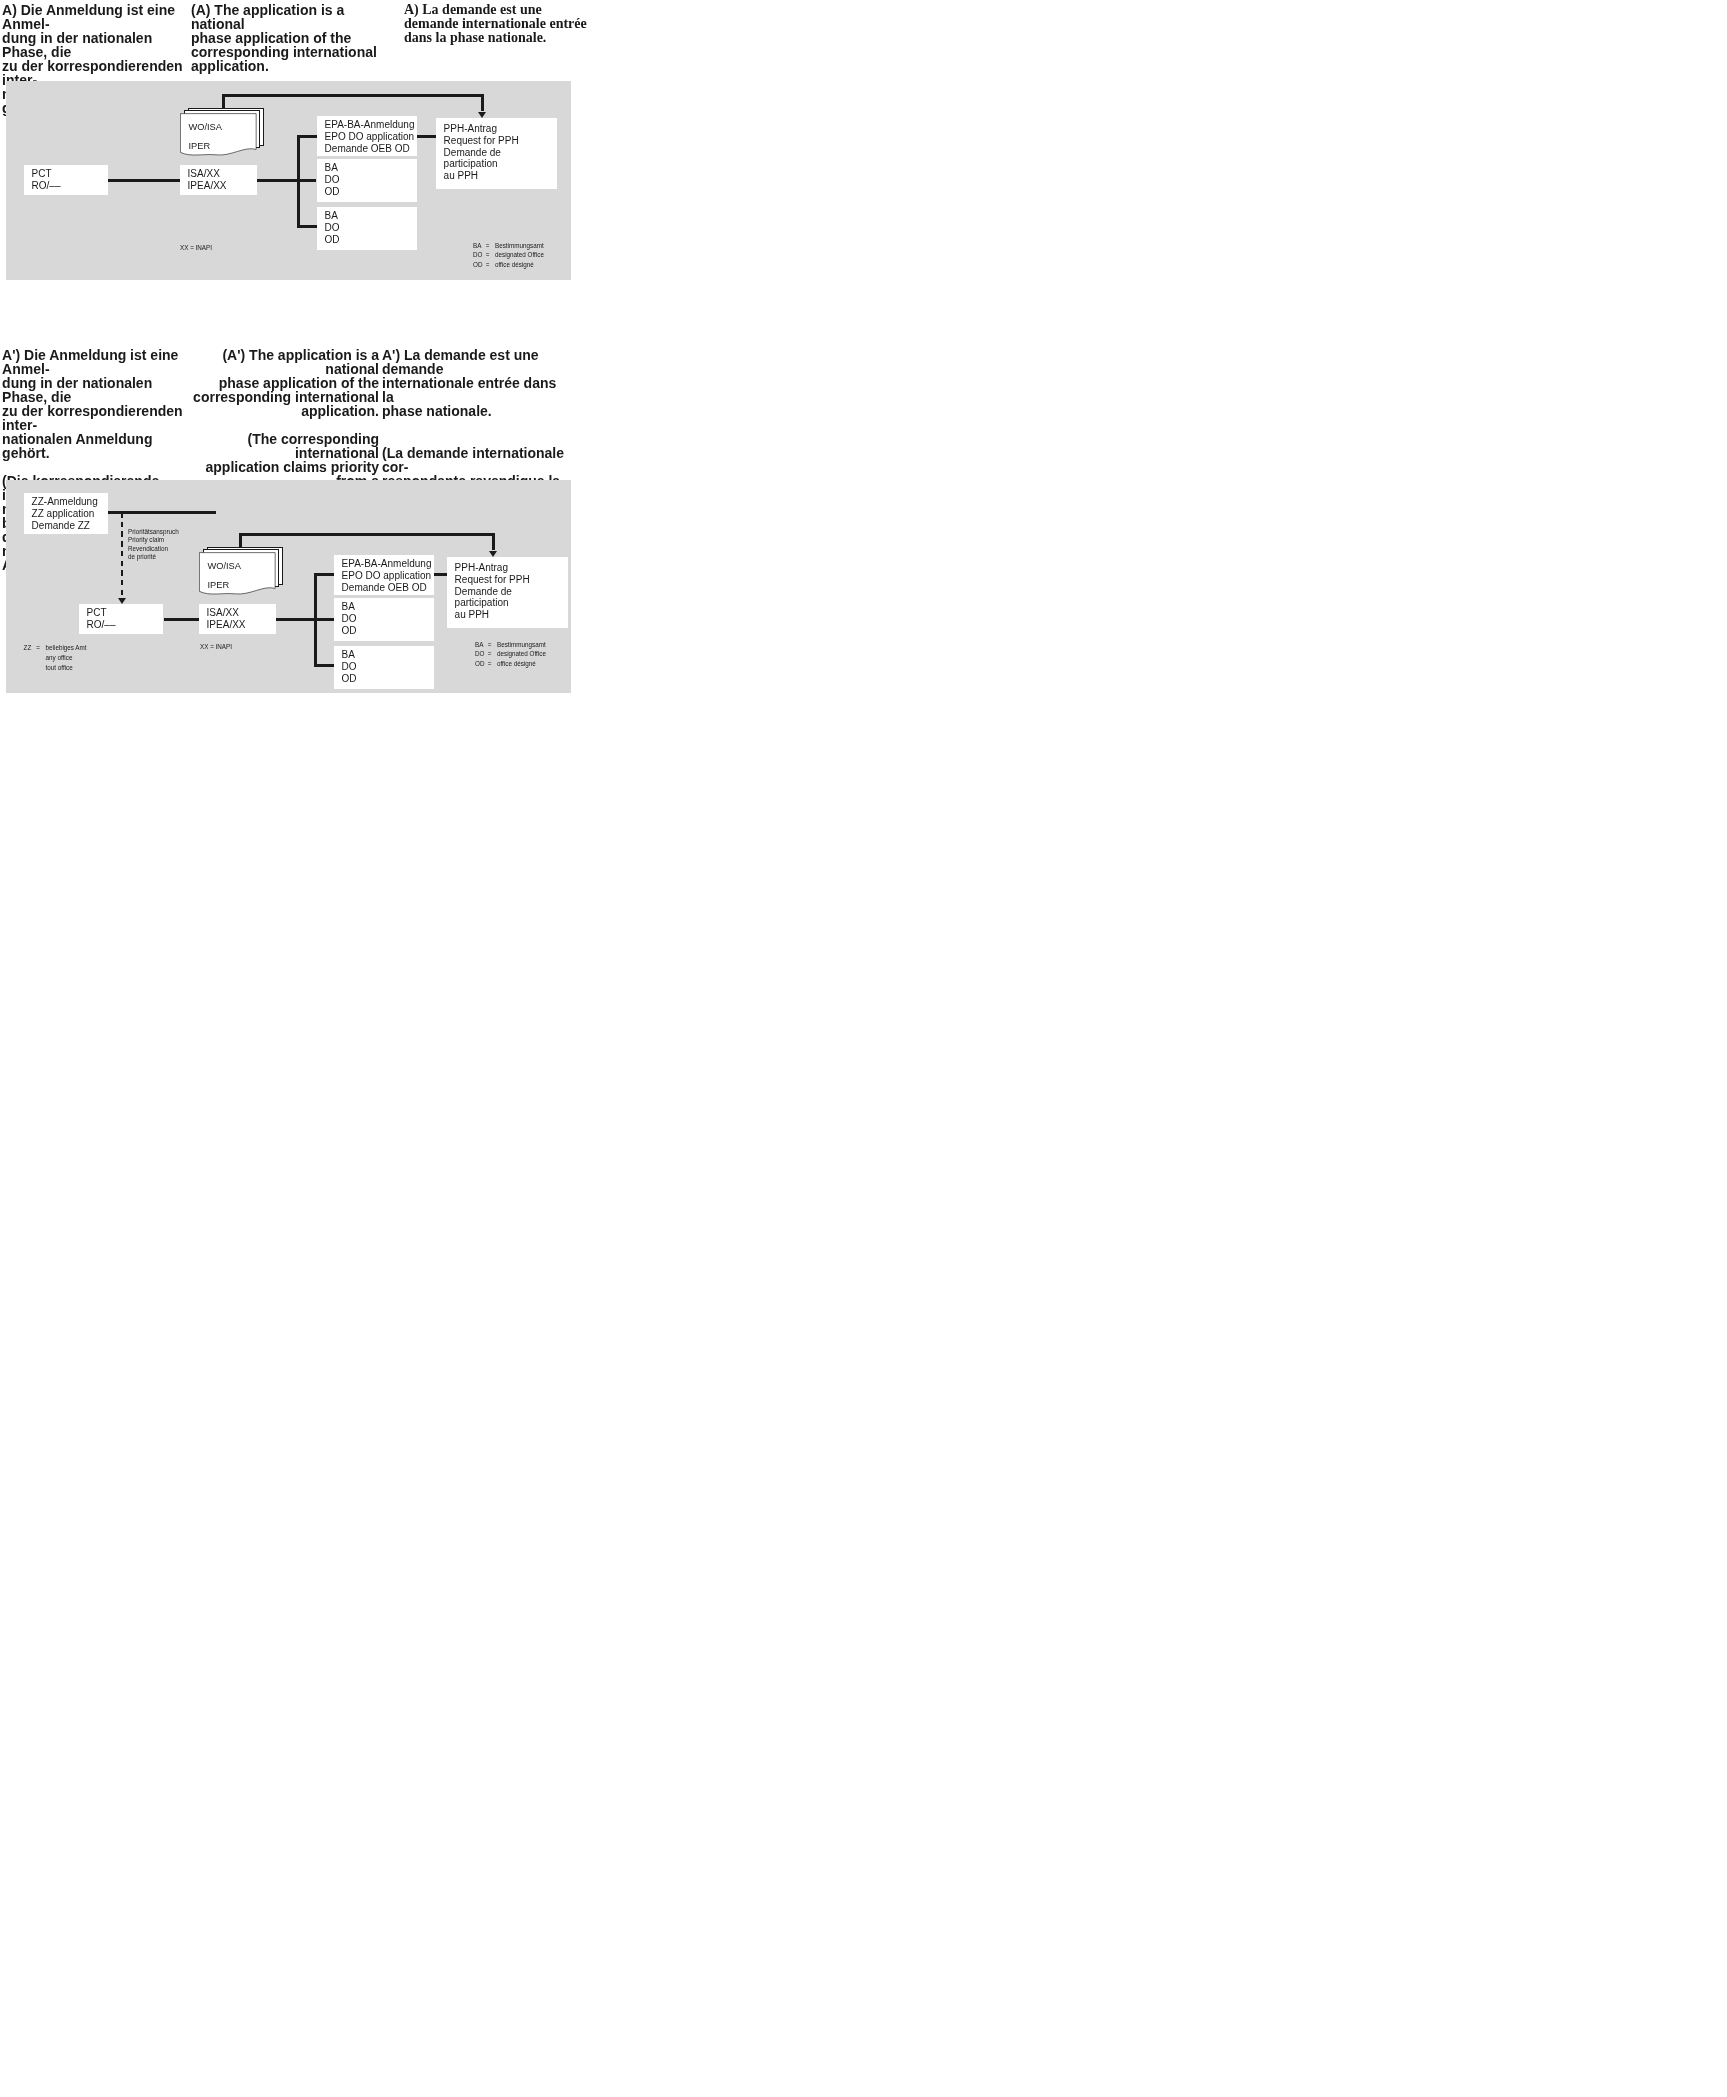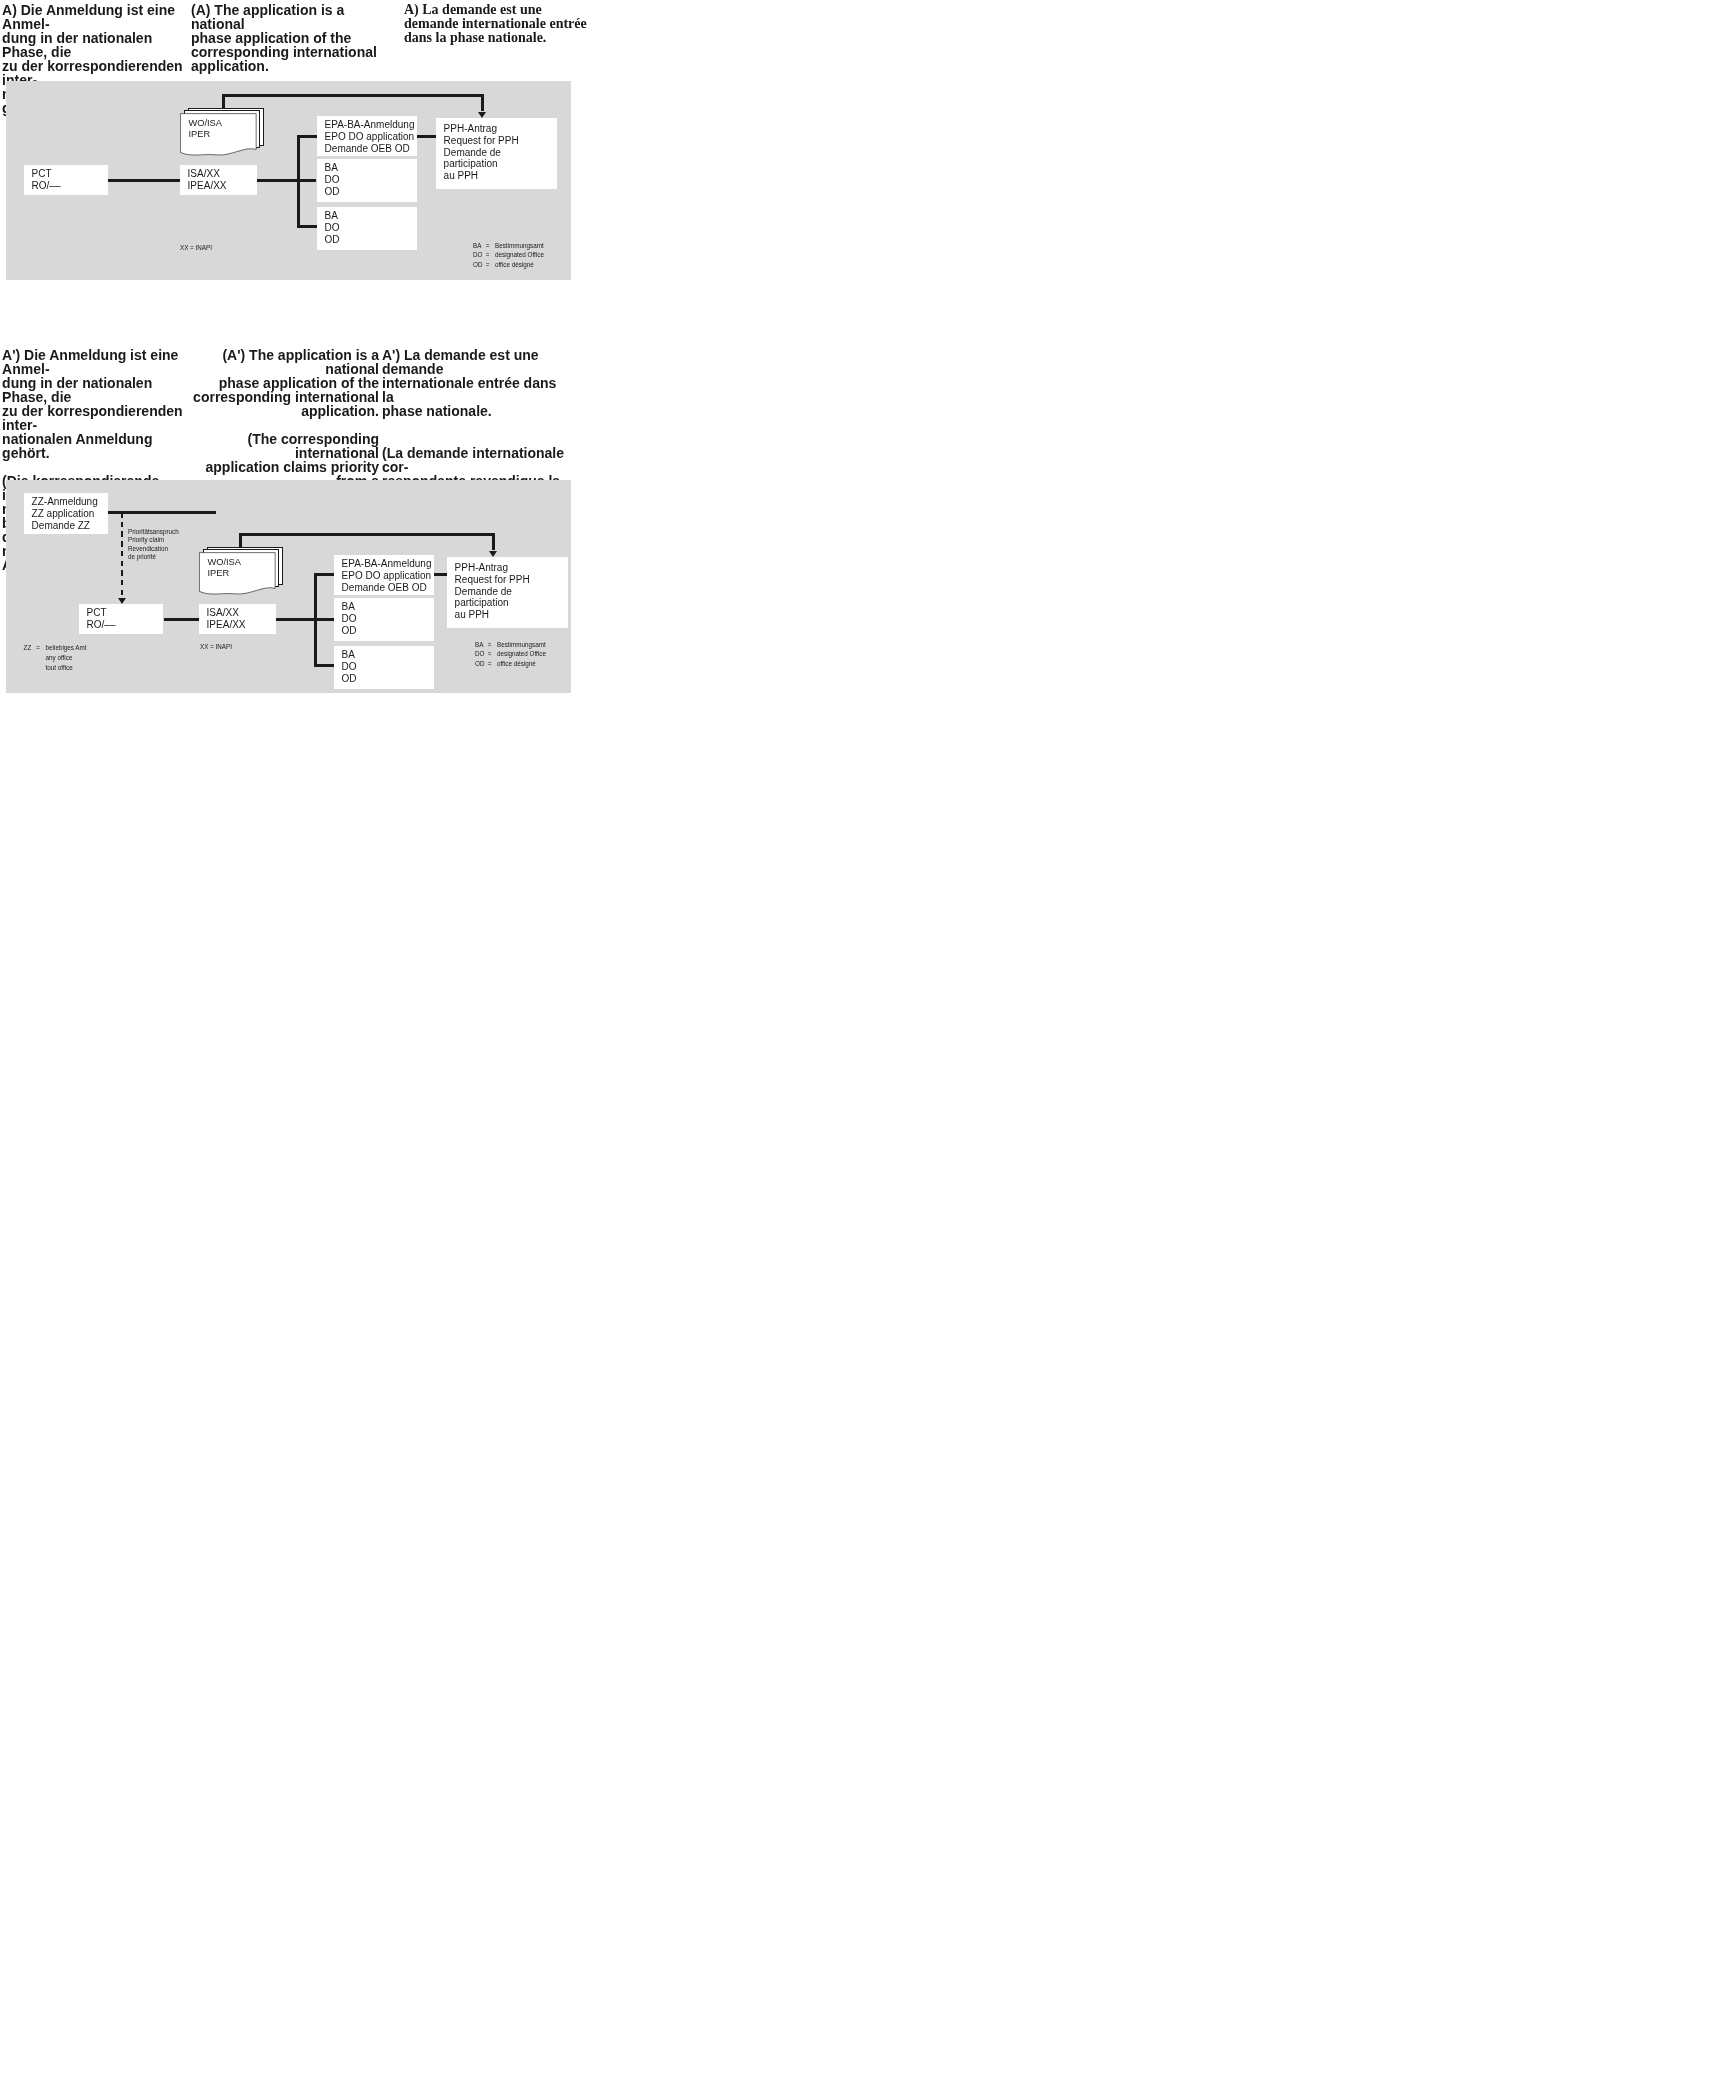--- a/index.html
+++ b/index.html
@@ -26,21 +26,21 @@
     position:absolute; width:0; height:0;
     border-left:4.2px solid transparent; border-right:4.2px solid transparent;
     border-top:6.7px solid #1a1a1a;
   }
   .doc-page {
     position:absolute; width:76px; height:38px; background:#fff;
     border:0.6px solid #1a1a1a;
   }
   .doc-front { position:absolute; }
   .doc-text {
-    position:absolute; left:8.4px; top:5px; font-size:9.3px; line-height:11px;
+    position:absolute; left:8.4px; top:5px; font-size:9.3px; line-height:19px;
     white-space:pre-line;
   }
   .small-label { position:absolute; font-size:6.3px; line-height:8.4px; white-space:pre-line; }
   .legend { position:absolute; font-size:6.3px; }
   .legend-row { display:flex; line-height:9.3px; }
   .legend-abbr { width:12.7px; }
   .legend-eq { width:9.3px; text-align:left; }
   .zz-defs { white-space:pre-line; line-height:10px; }
   .zz-row { display:flex; line-height:10px; }
 </style>

